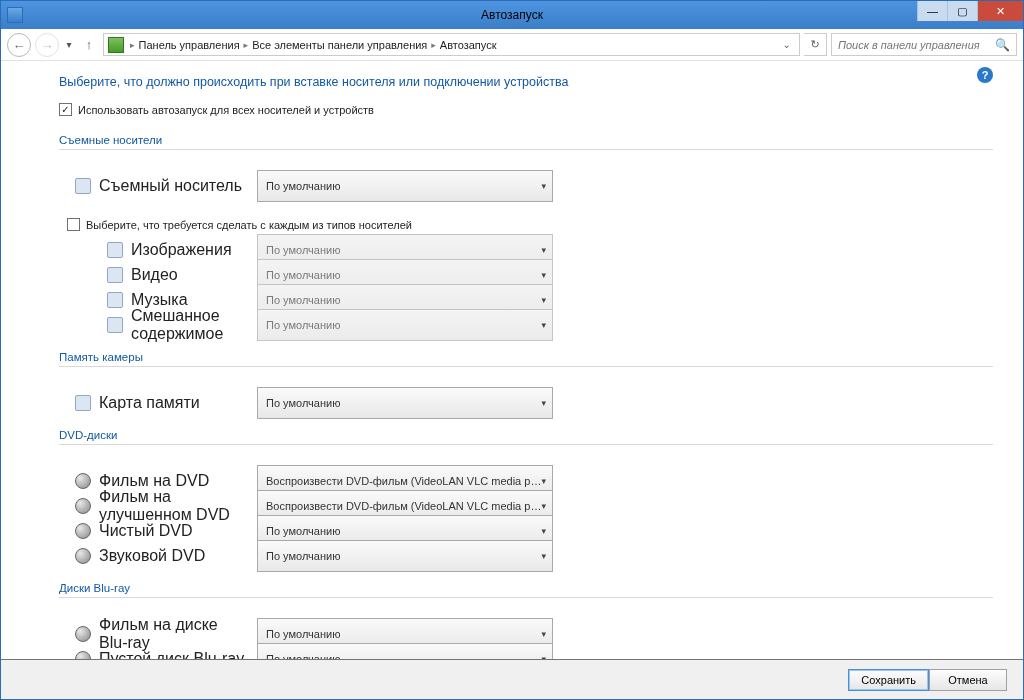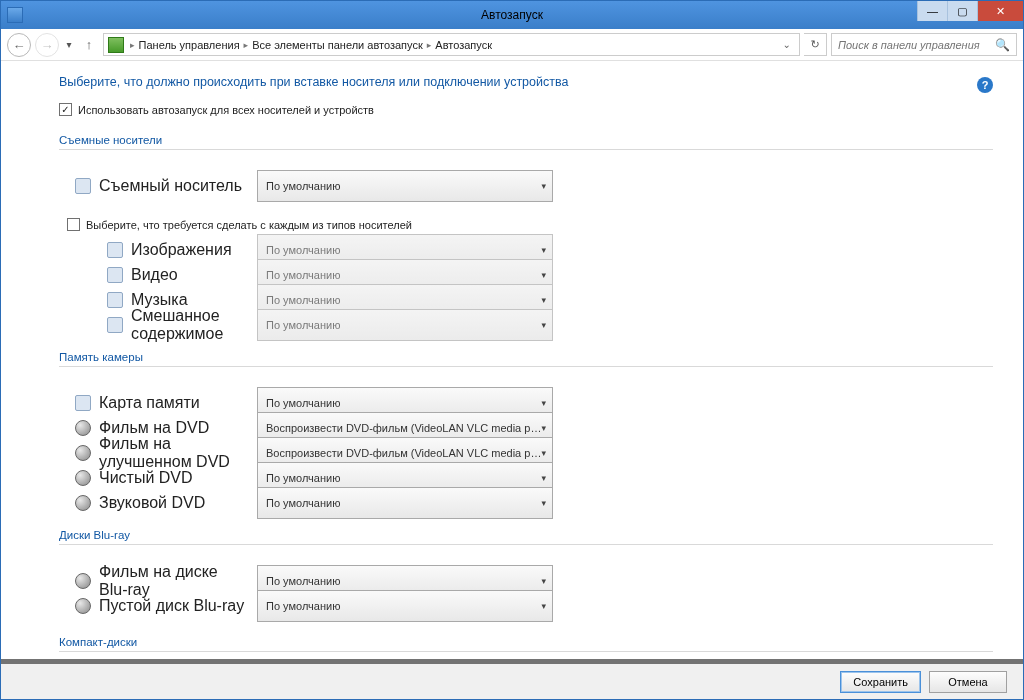--- a/index.html
+++ b/index.html
@@ -114,21 +114,21 @@
   .searchbox .mag { color: #777; font-size: 12px; }
 
   
   .content {
     height: calc(700px - 28px - 32px - 40px - 2px);
     overflow-y: auto;
     padding: 14px 30px 10px 58px;
     color: #222;
     position: relative;
   }
-  .heading-row { display:flex; align-items:center; }
+  .heading-row { display:flex; align-items:flex-start; }
   .heading {
     color: #1258a4;
     font-size: 12.5px;
     margin-bottom: 14px;
     flex:1;
   }
   .help-icon {
     width: 16px; height: 16px;
     border-radius: 50%;
     background: #2a78c9;
@@ -207,27 +207,27 @@
   .combo .arrow {
     margin-left: auto;
     font-size: 9px;
     color: #444;
   }
   .combo .ctext { white-space: nowrap; overflow: hidden; text-overflow: ellipsis; }
 
   
   .footer {
     height: 40px;
-    border-top: 5px solid #737373;
+    border-top: 1px solid #737373;
     background: #f0f0f0;
     display: flex;
     align-items: center;
     justify-content: flex-end;
     padding: 0 16px;
-    gap: 8px;
+    gap: 0;
   }
   .btn {
     min-width: 78px;
     height: 22px;
     border: 1px solid #a0a0a0;
     background: linear-gradient(#fdfdfd, #e6e6e6);
     font-size: 11px;
     display: flex;
     align-items: center;
     justify-content: center;
@@ -251,21 +251,21 @@
 <div class="navbar">
   <div class="nav-arrow">←</div>
   <div class="nav-arrow disabled">→</div>
   <div class="nav-chev">▾</div>
   <div class="nav-up">↑</div>
   <div class="breadcrumb">
     <div class="bc-icon"></div>
     <span class="sep">▸</span>
     <span>Панель управления</span>
     <span class="sep">▸</span>
-    <span>Все элементы панели автозапуск</span>
+    <span>Все элементы панели управления</span>
     <span class="sep">▸</span>
     <span>Автозапуск</span>
     <span class="bc-drop">⌄</span>
   </div>
   <div class="bc-refresh">↻</div>
   <div class="searchbox">
     <input placeholder="Поиск в панели управления" style="">
     <span class="mag">🔍</span>
   </div>
 </div>
@@ -340,20 +340,21 @@
   <div class="row">
     <span class="indent"></span>
     <span class="icon"></span>
     <span class="label">Карта памяти</span>
     <div class="combo">
         <span class="ctext">По умолчанию</span>
         <span class="arrow">▾</span>
       </div>
   </div>
 
+  <div class="section-title">DVD-диски</div>
   <div class="row">
     <span class="indent"></span>
     <span class="icon disc"></span>
     <span class="label">Фильм на DVD</span>
     <div class="combo">
         <span class="ctext">Воспроизвести DVD-фильм (VideoLAN VLC media player)</span>
         <span class="arrow">▾</span>
       </div>
   </div>
   <div class="row">

